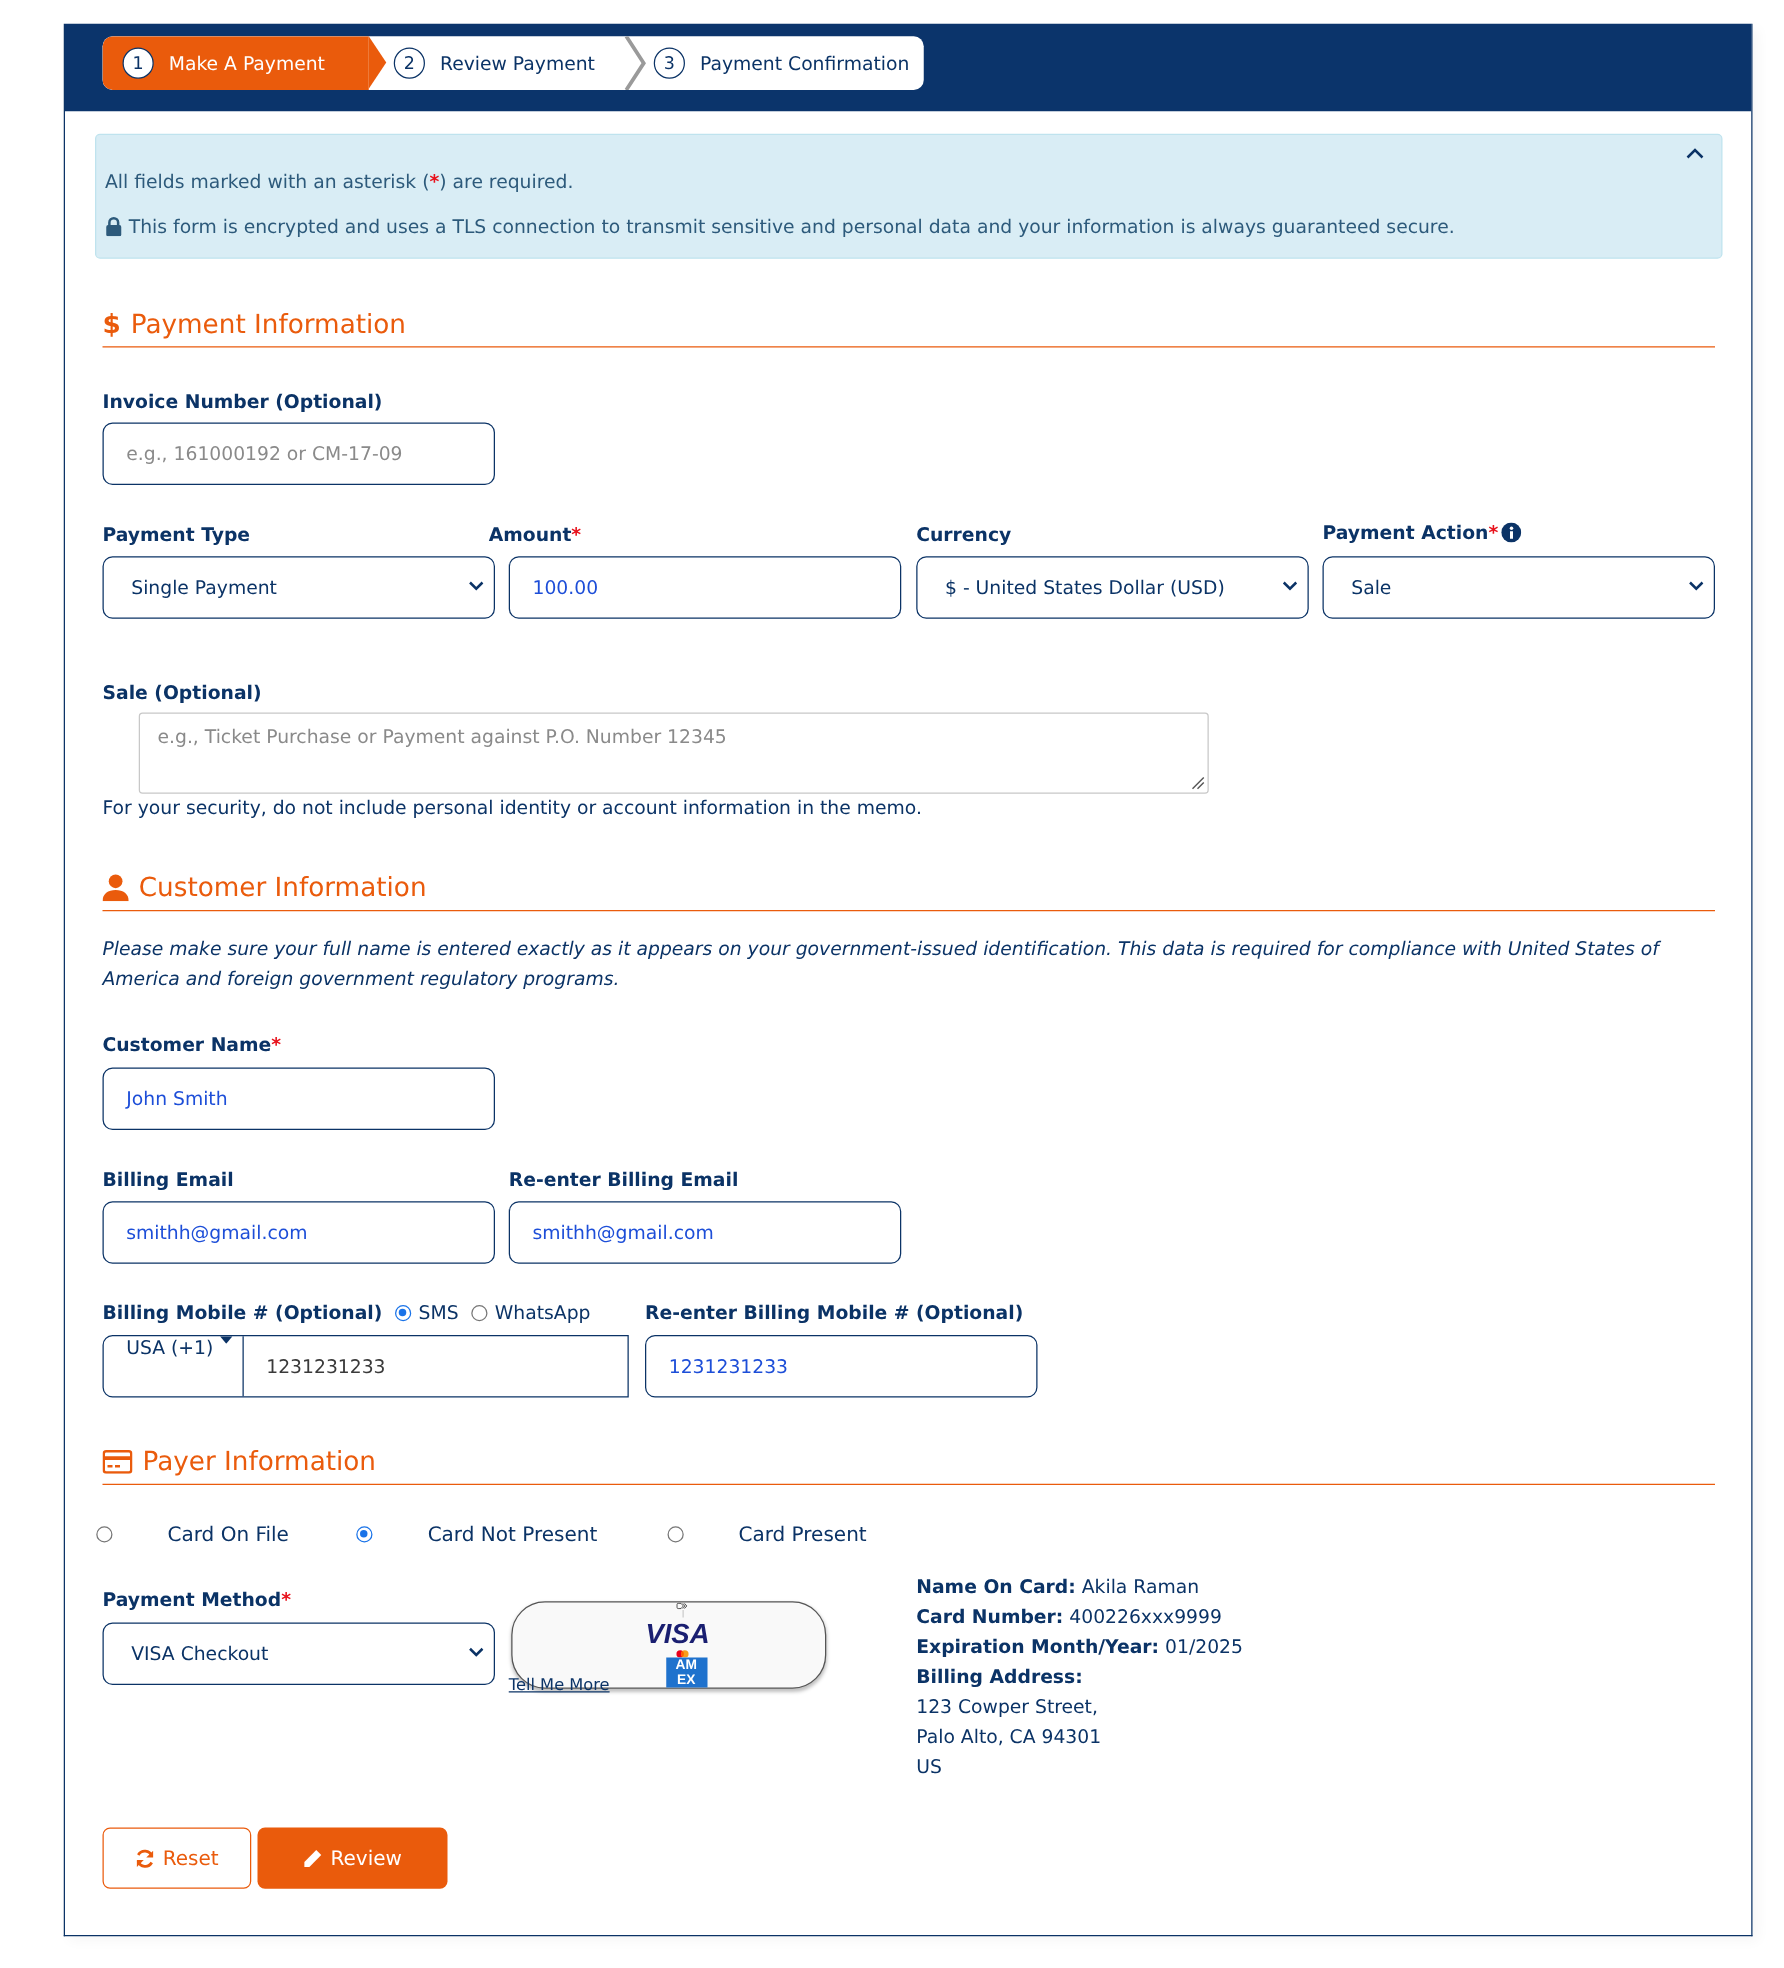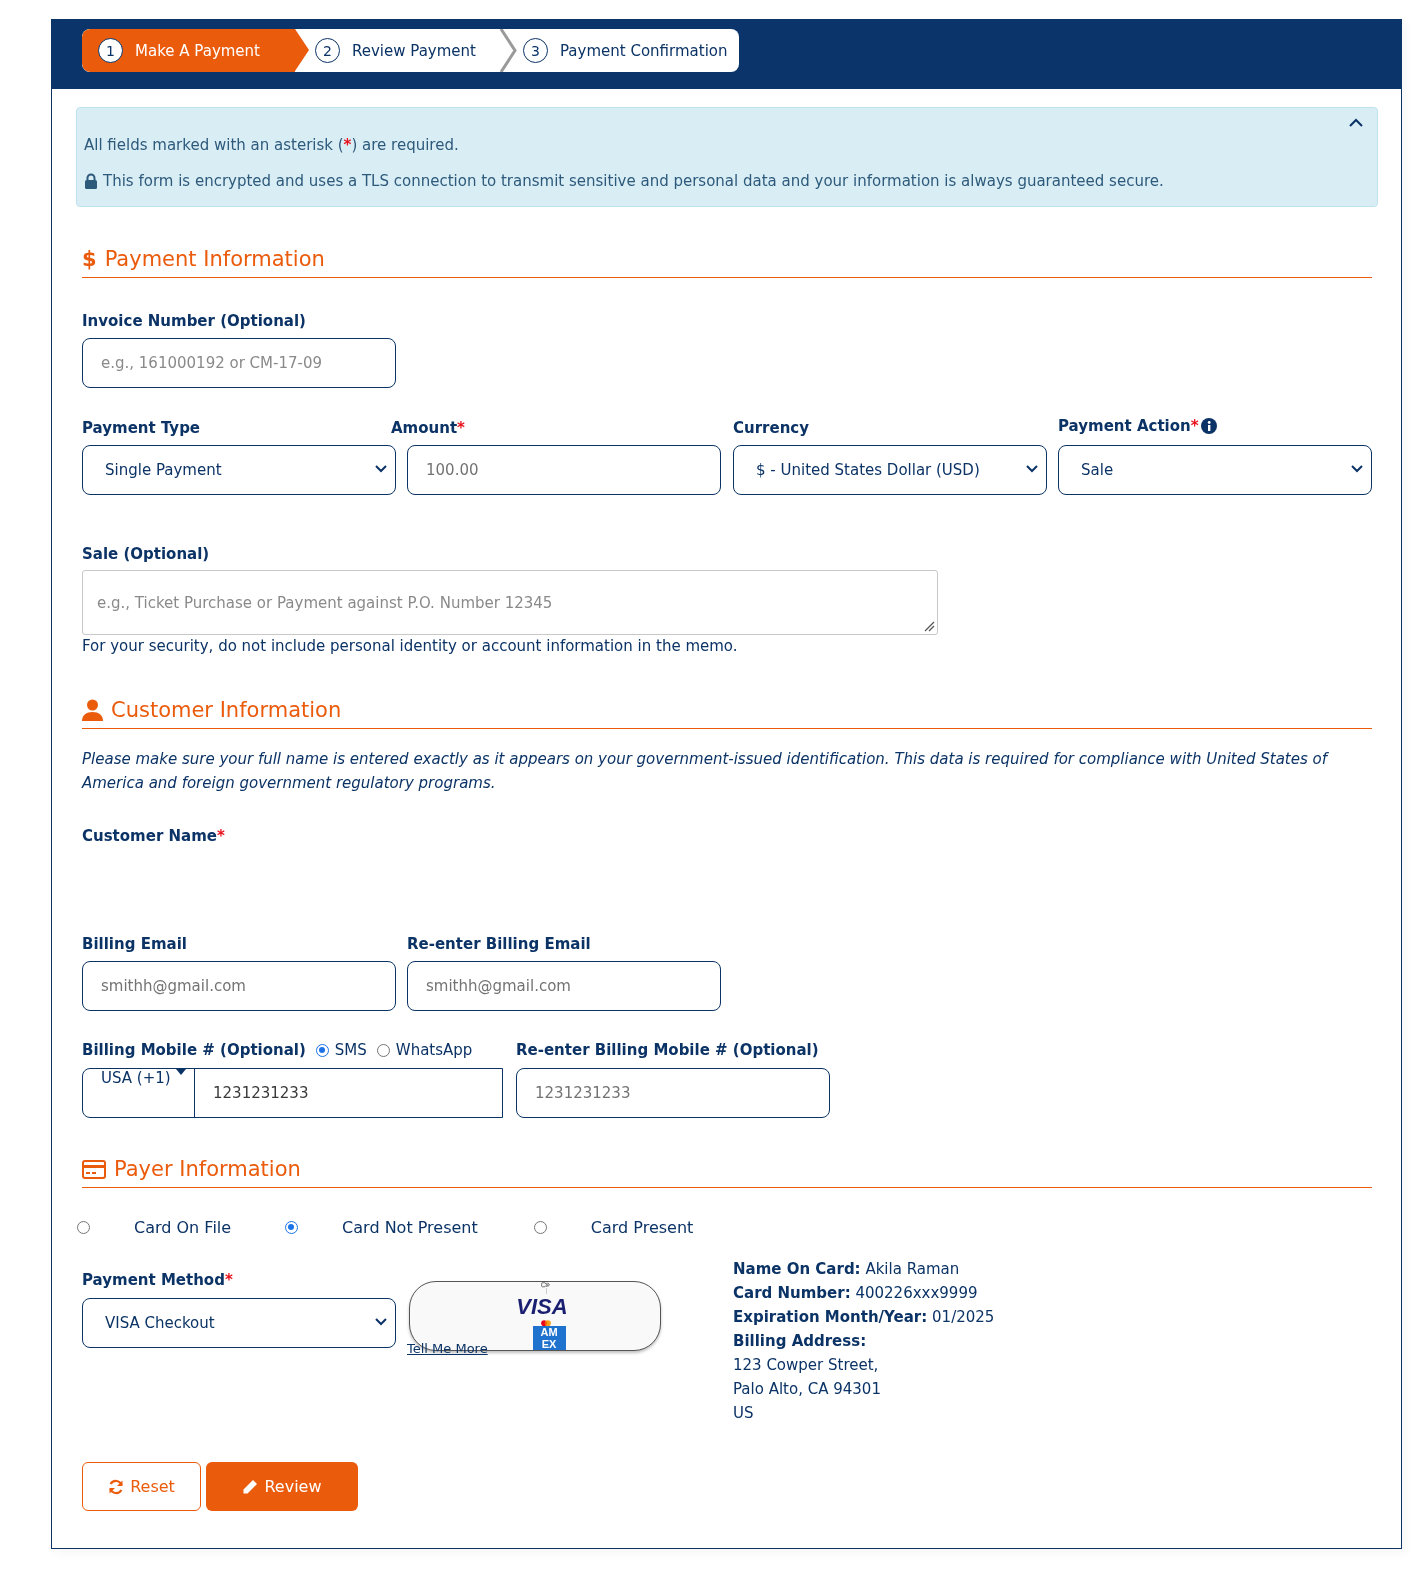--- a/index.html
+++ b/index.html
@@ -50,29 +50,29 @@
   .alert .collapse { position: absolute; right: 12px; top: 6px; width: 18px; height: 18px; cursor: pointer; }
   .req { color: #e8121c; font-weight: bold; }
   .section-title {
     position: absolute; left: 30px; width: 1290px; border-bottom: 1.5px solid #ea5b0c;
     color: #ea5b0c; font-size: 21px; padding-bottom: 6px; display: flex; align-items: center;
   }
   .section-title svg { margin-right: 8px; }
   .lbl { position: absolute; font-size: 15px; font-weight: bold; color: #0b3366; white-space: nowrap; }
   .inp {
     position: absolute; height: 50px; border: 1.5px solid #0b3366; border-radius: 8px;
-    background: #fff; font-size: 15px; color: #737373; display: flex; align-items: center;
+    background: #fff; font-size: 15px; color: #1d4ed8; display: flex; align-items: center;
     padding-left: 18px; font-family: "DejaVu Sans", sans-serif;
   }
   .inp.placeholder { color: #8a8a8a; }
   .inp.select { padding-left: 22px; color: #0b3366; }
   .inp.select .caret { position: absolute; right: 8px; top: 18px; }
   .textarea {
     position: absolute; border: 1px solid #c8c8c8; border-radius: 3px; background: #fff;
-    color: #8a8a8a; font-size: 15px; padding: 23px 14px;
+    color: #8a8a8a; font-size: 15px; padding: 9px 14px; margin-left: 29px;
   }
   .textarea .grip { position: absolute; right: 2px; bottom: 2px; }
   .txt { position: absolute; font-size: 15px; color: #0b3366; white-space: nowrap; }
   .italic { font-style: italic; white-space: normal; line-height: 24px; }
   .radio {
     display: inline-block; width: 13px; height: 13px; border-radius: 50%;
     border: 1px solid #767676; background: #fff; position: relative; vertical-align: -1px;
   }
   .radio.on { border: 1.5px solid #1a73e8; }
   .radio.on::after {
@@ -201,20 +201,21 @@
   <div class="section-title" style="top:679px;">
     <svg width="21" height="22" viewBox="0 0 21 22">
         <circle cx="10.5" cy="6" r="5.5" fill="#ea5b0c"></circle>
         <path d="M0 22c0-6 4.5-9 10.5-9S21 16 21 22z" fill="#ea5b0c"></path>
       </svg>
     <span>Customer Information</span>
   </div>
   <div class="txt italic" style="left:30px; top:728px; width:1290px;">Please make sure your full name is entered exactly as it appears on your government-issued identification. This data is required for compliance with United States of America and foreign government regulatory programs.</div>
 
   <div class="lbl" style="left:30px; top:808px;"><span>Customer Name</span><span class="req">*</span></div>
+  <div class="inp" style="left:30px; top:835px; width:314px;">John Smith</div>
 
   <div class="lbl" style="left:30px; top:916px;">Billing Email</div>
   <div class="inp" style="left:30px; top:942px; width:314px;">smithh@gmail.com</div>
 
   <div class="lbl" style="left:355px; top:916px;">Re-enter Billing Email</div>
   <div class="inp" style="left:355px; top:942px; width:314px;">smithh@gmail.com</div>
 
   <div class="lbl" style="left:30px; top:1022px; display:flex; align-items:center;">
     <span>Billing Mobile # (Optional)</span>
     <span class="radio on" style="margin-left:10px; margin-right:6px;"></span>

